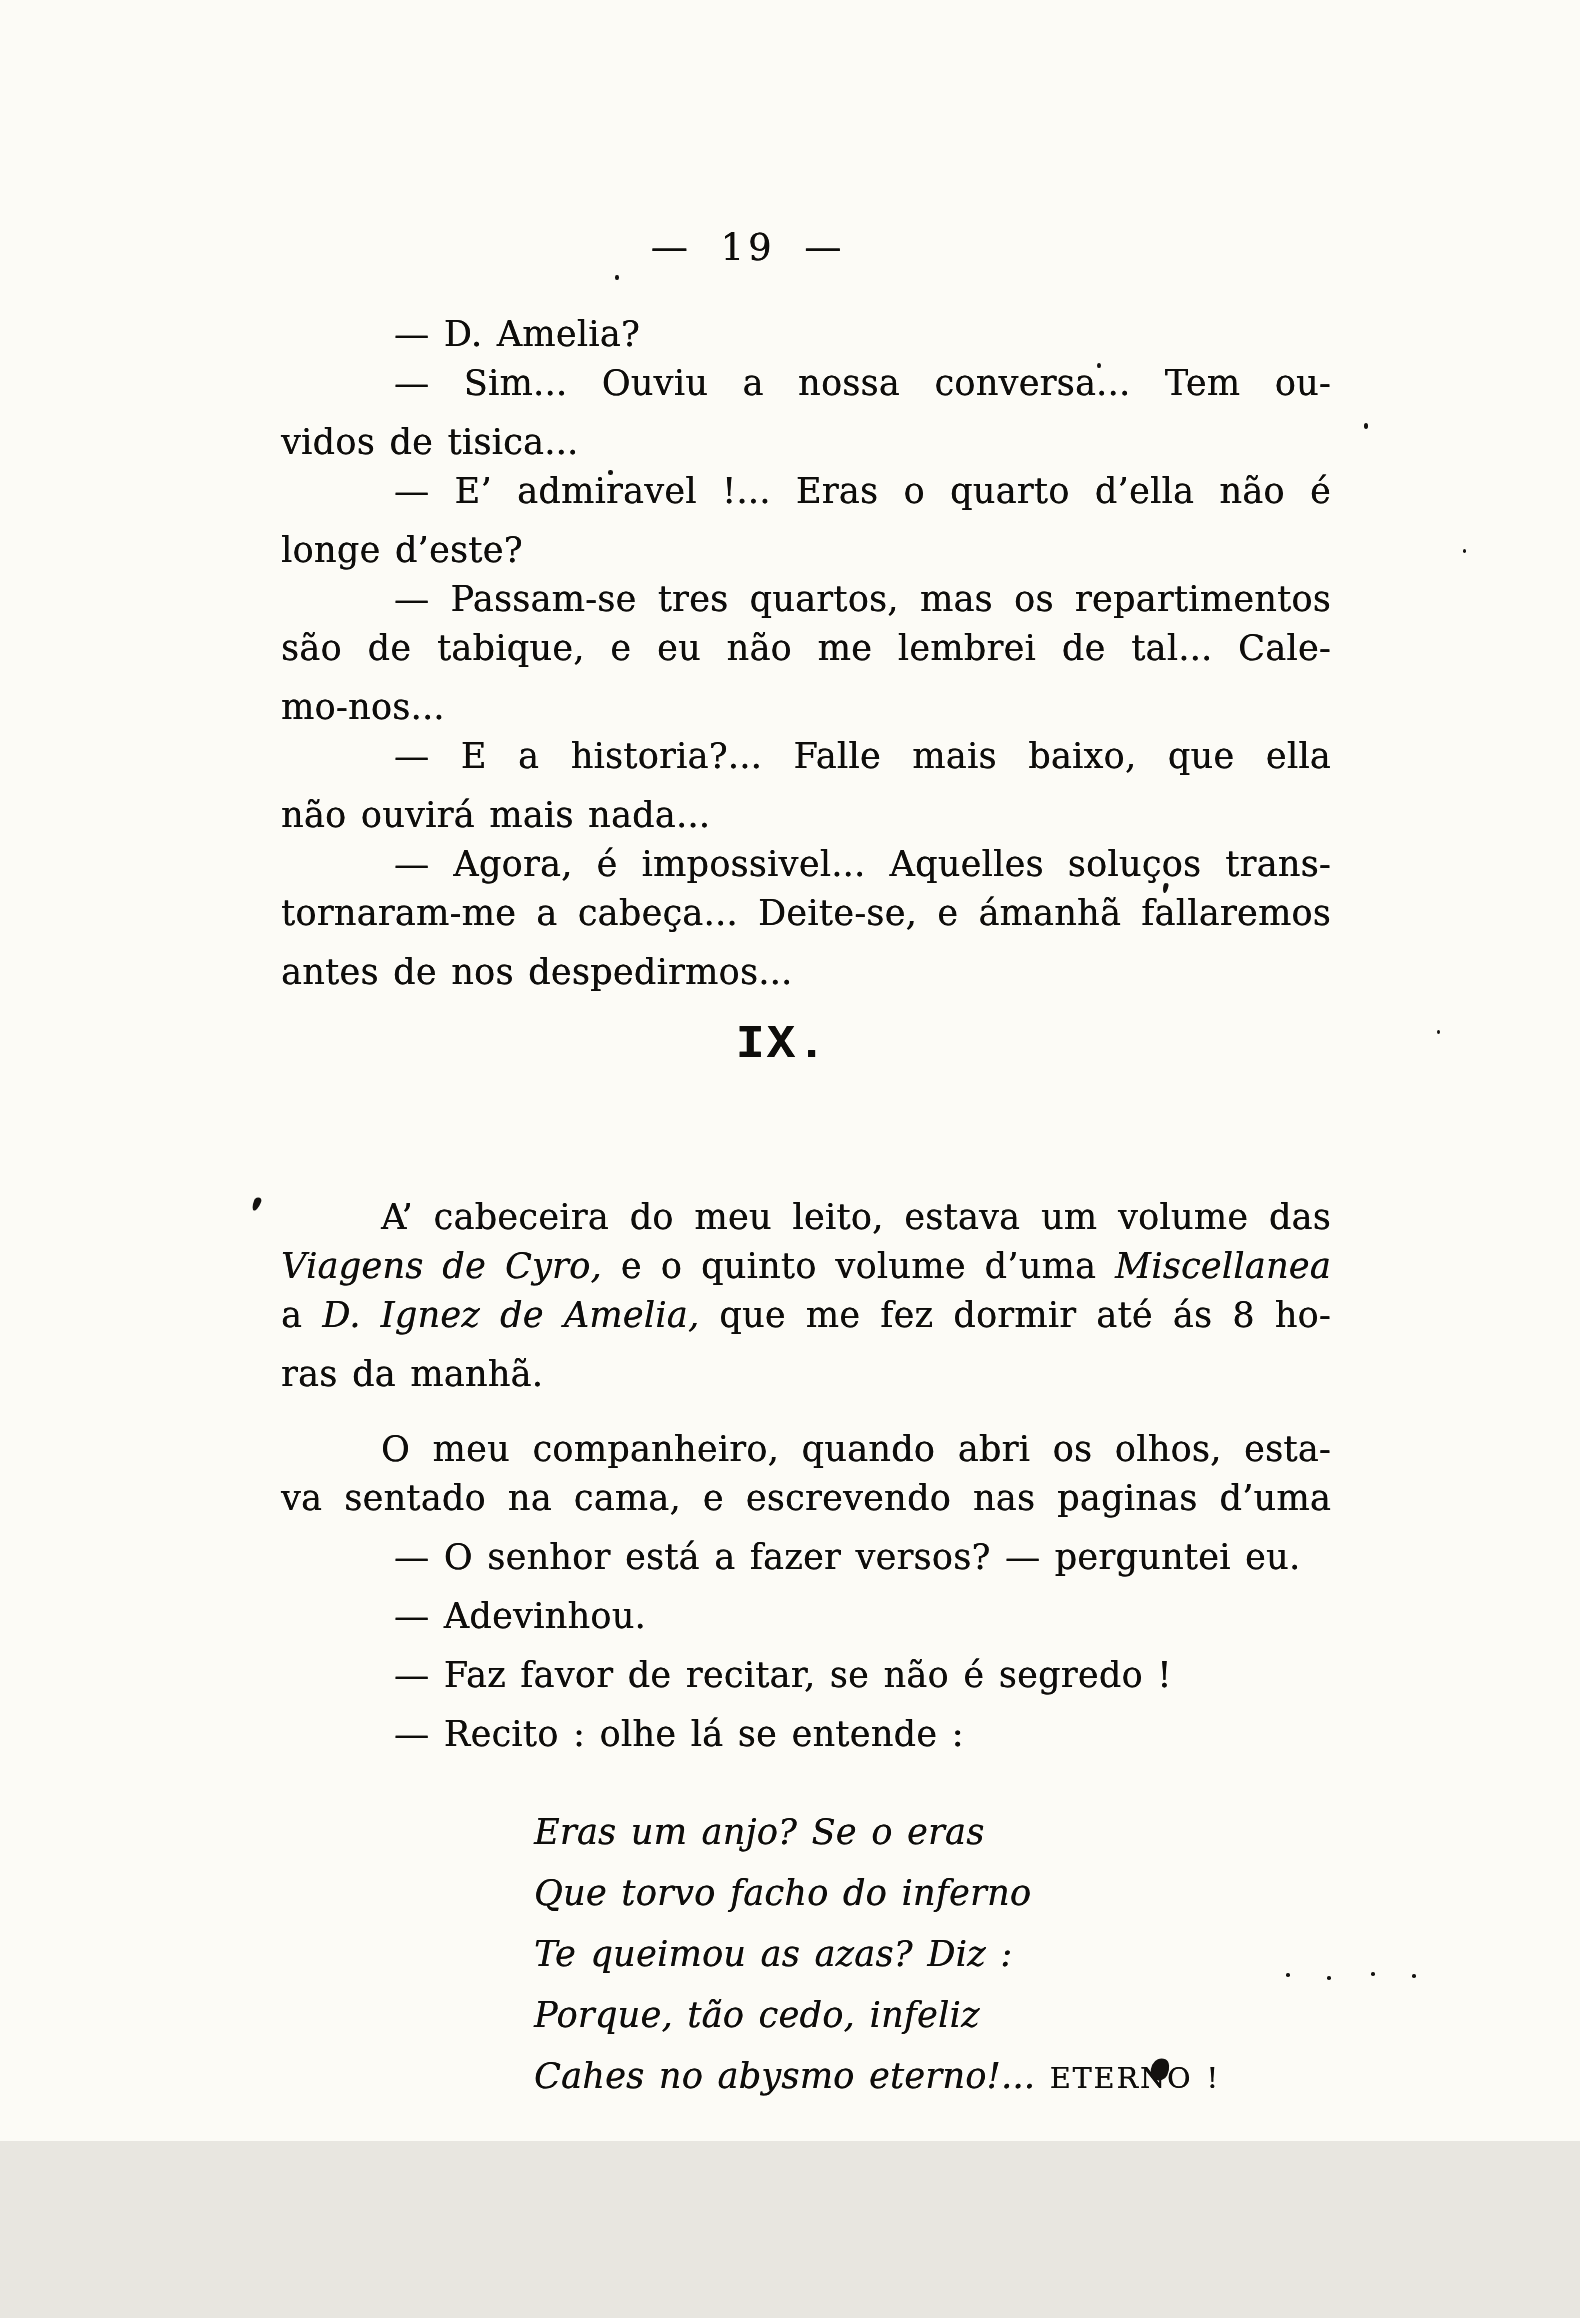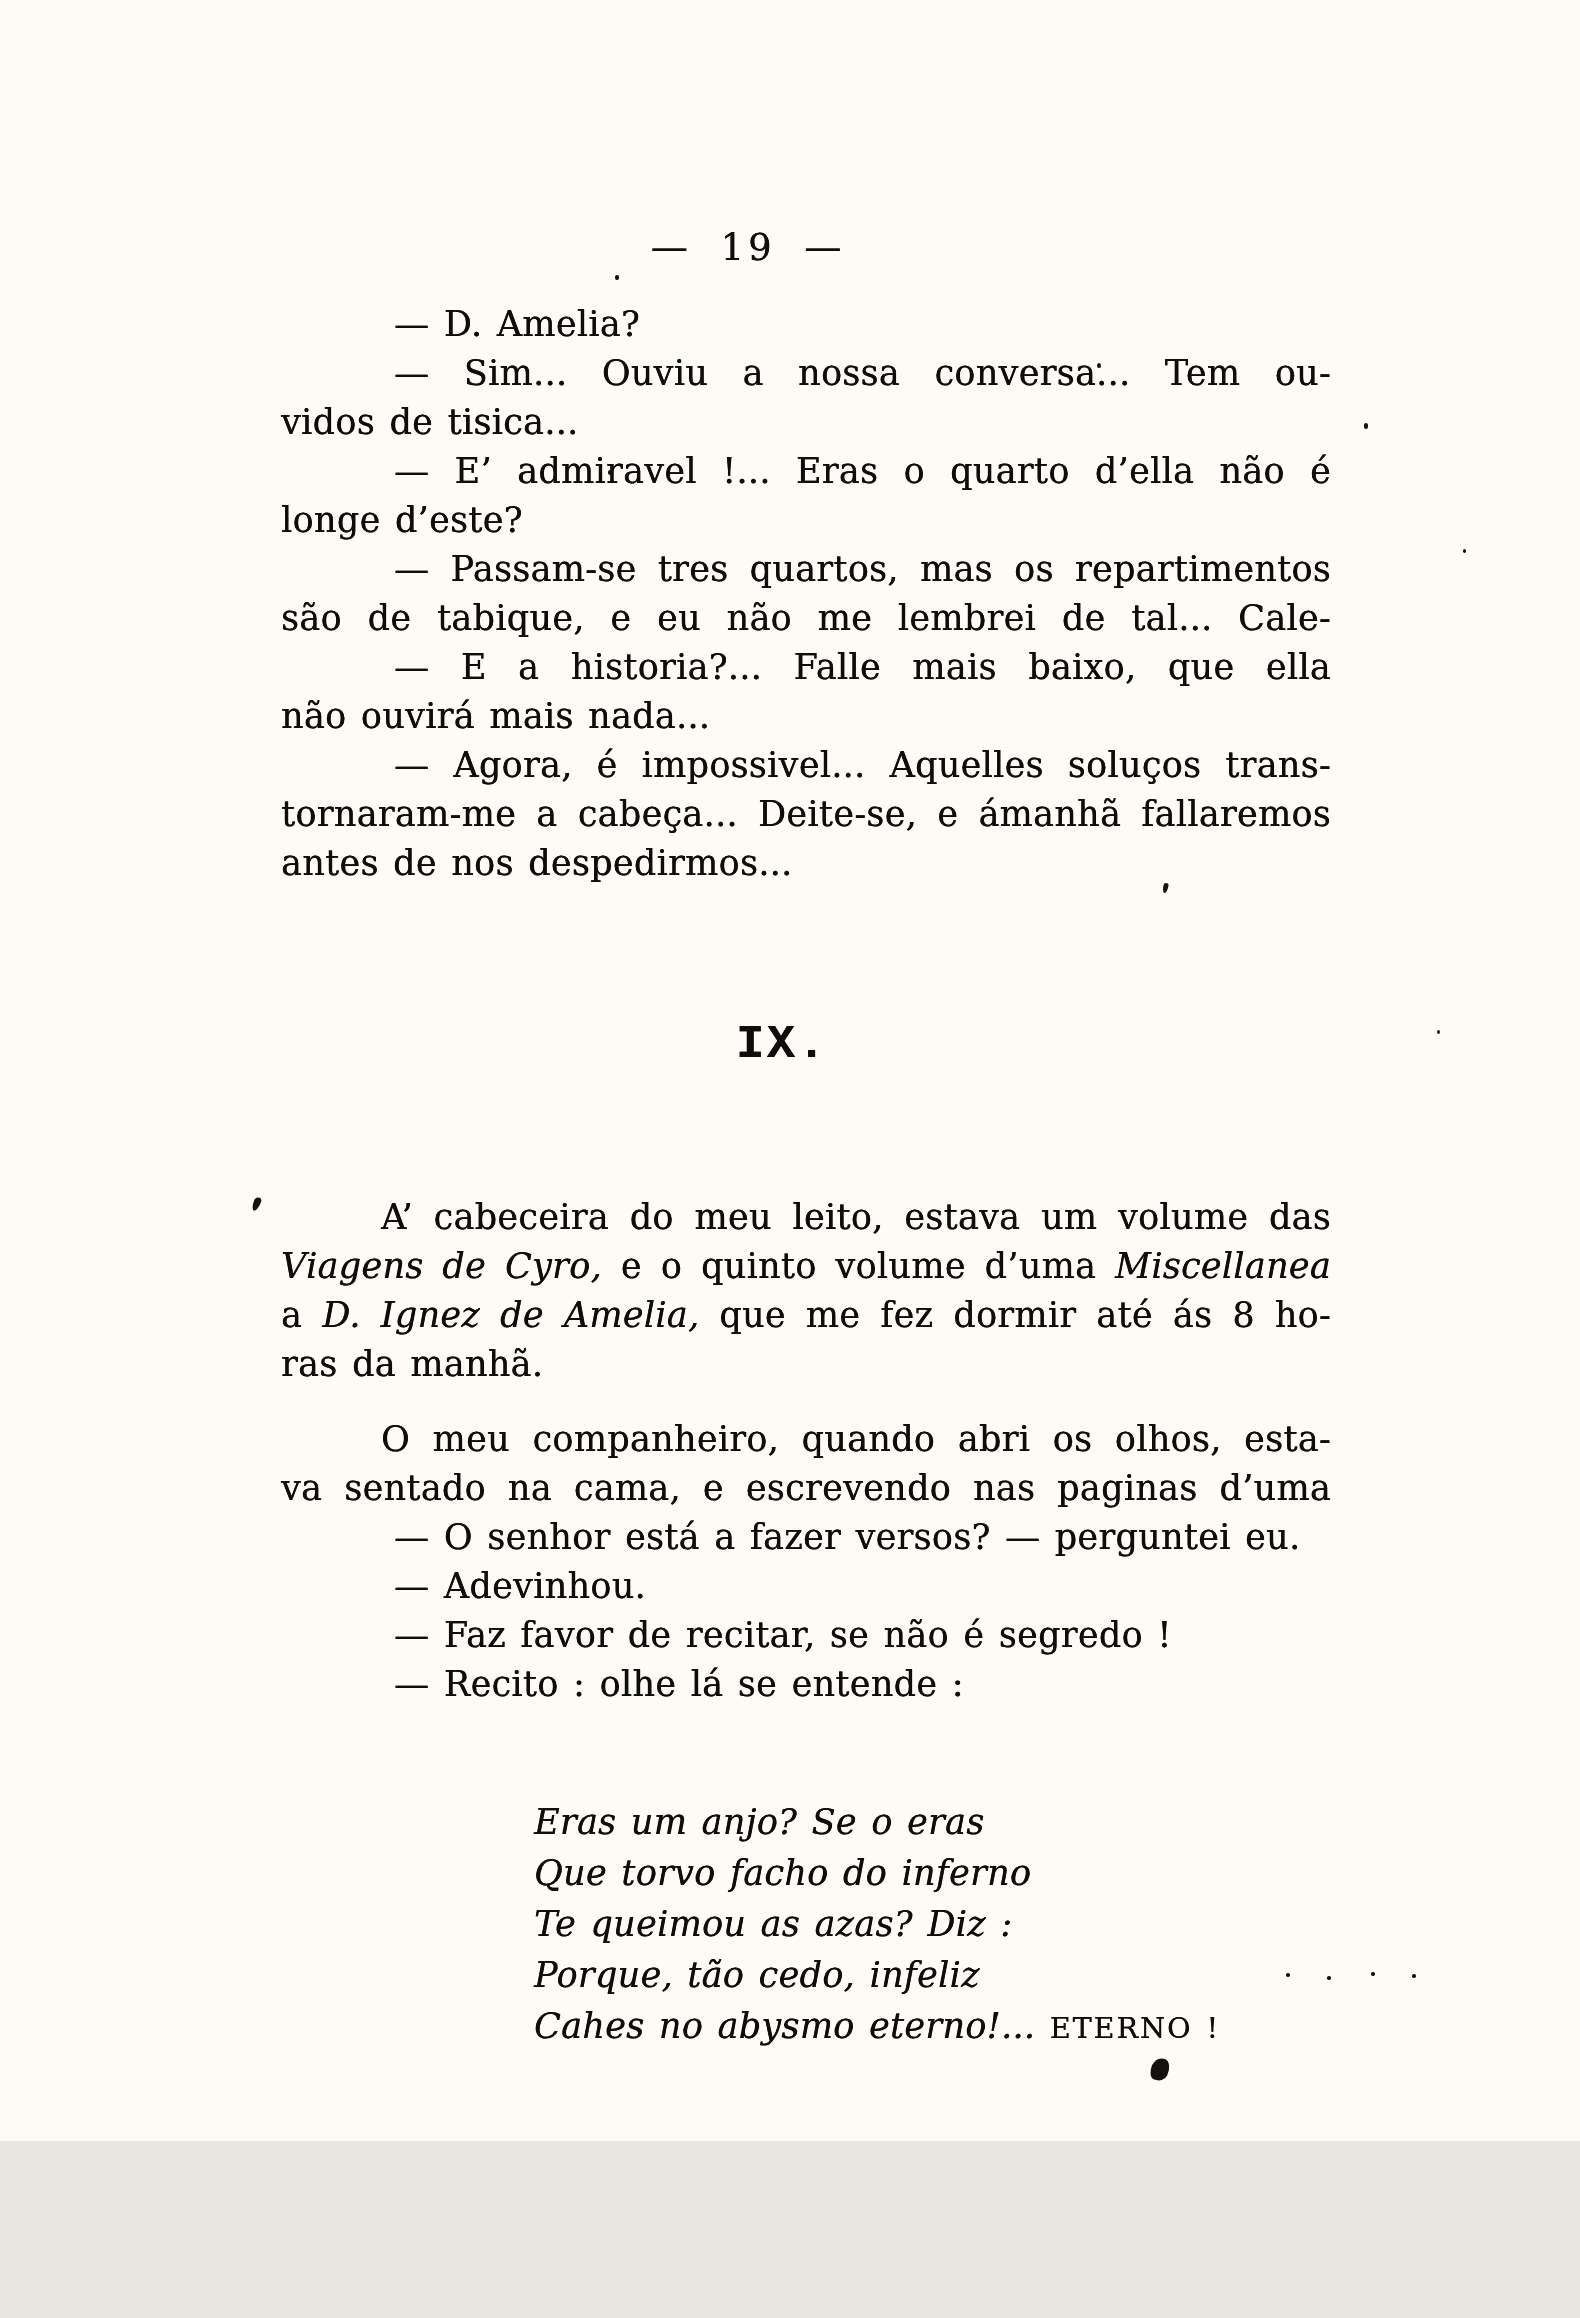--- a/index.html
+++ b/index.html
@@ -38,21 +38,21 @@
   }
   .nar {
     top: 1167px;
     font-size: 35px;
     line-height: 49px;
   }
   .line {
     letter-spacing: 0.3px;
     word-spacing: 3px;
   }
-  .line.nw { white-space: nowrap; }
+  .line.nw { white-space: nowrap; margin-top: 10px; }
   .line.j {
     text-align: justify;
     text-align-last: justify;
     word-spacing: normal;
   }
   .line.ind  { padding-left: 113px; }
   .line.ind2 { padding-left: 100px; margin-top: 26px; }
   .chapterhead {
     top: 1017px;
     text-align: center;
@@ -102,20 +102,21 @@
   </div>
 
   <div class="block dlg">
     <div class="line ind nw"><span>— D. Amelia?</span></div>
     <div class="line ind j"><span>— Sim... Ouviu a nossa conversa... Tem ou-</span></div>
     <div class="line nw"><span>vidos de tisica...</span></div>
     <div class="line ind j"><span>— E’ admiravel !... Eras o quarto d’ella não é</span></div>
     <div class="line nw"><span>longe d’este?</span></div>
     <div class="line ind j"><span>— Passam-se tres quartos, mas os repartimentos</span></div>
     <div class="line j"><span>são de tabique, e eu não me lembrei de tal... Cale-</span></div>
+    <div class="line nw"><span>mo-nos...</span></div>
     <div class="line ind j"><span>— E a historia?... Falle mais baixo, que ella</span></div>
     <div class="line nw"><span>não ouvirá mais nada...</span></div>
     <div class="line ind j"><span>— Agora, é impossivel... Aquelles soluços trans-</span></div>
     <div class="line j"><span>tornaram-me a cabeça... Deite-se, e ámanhã fallaremos</span></div>
     <div class="line nw"><span>antes de nos despedirmos...</span></div>
   </div>
 
   <div class="block chapterhead">
     <span class="shift">IX.</span>
   </div>

